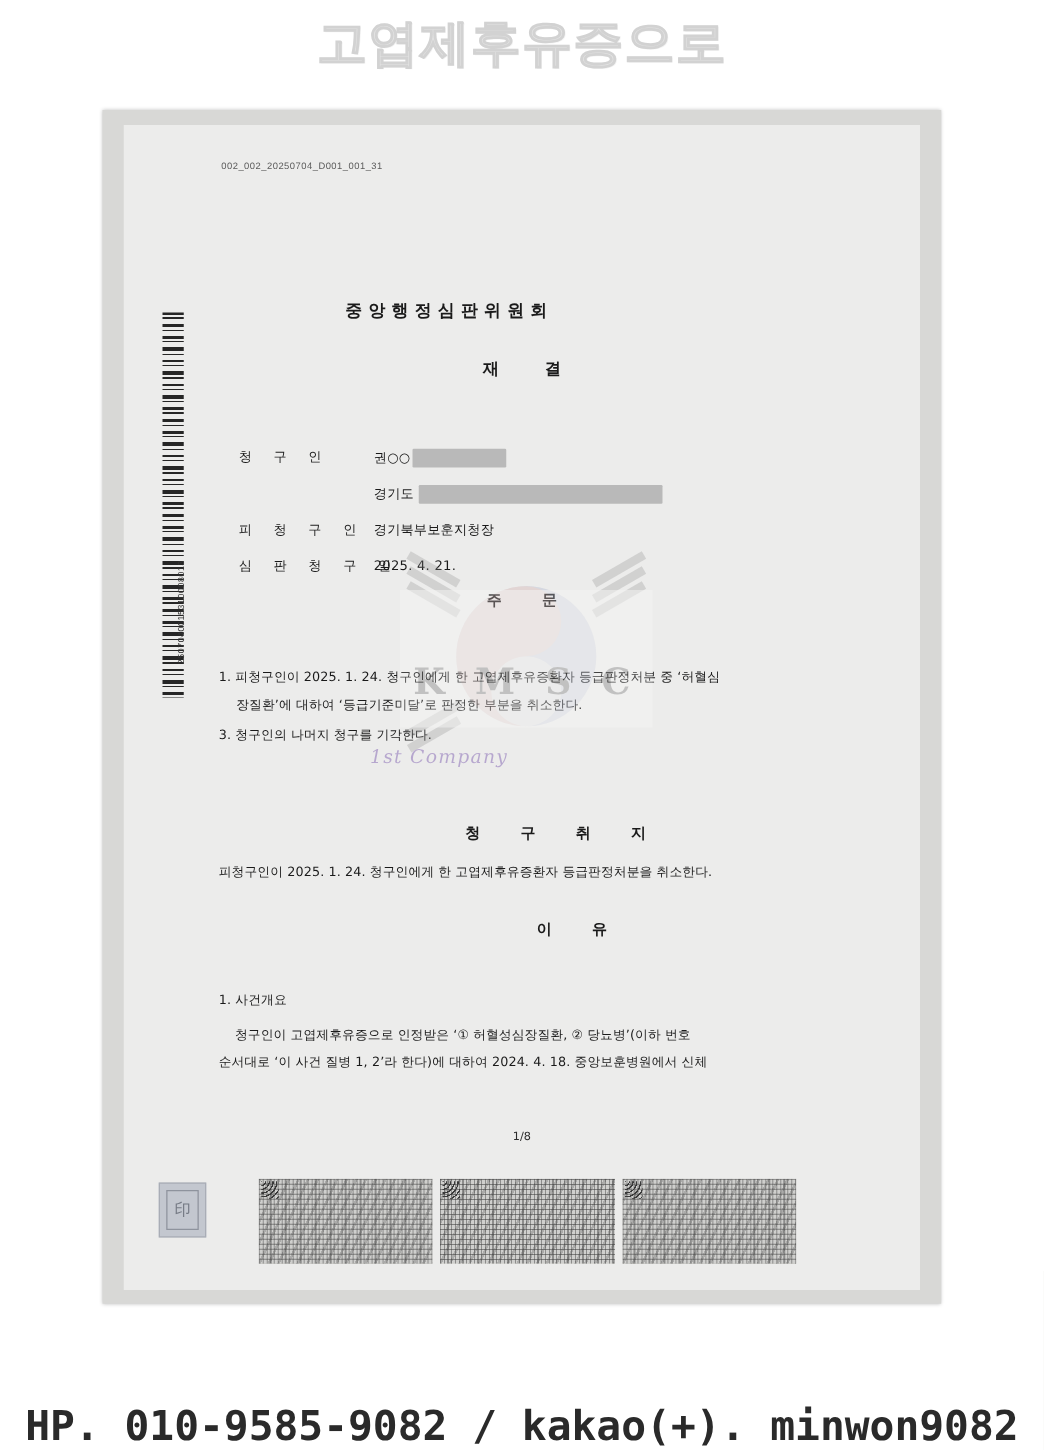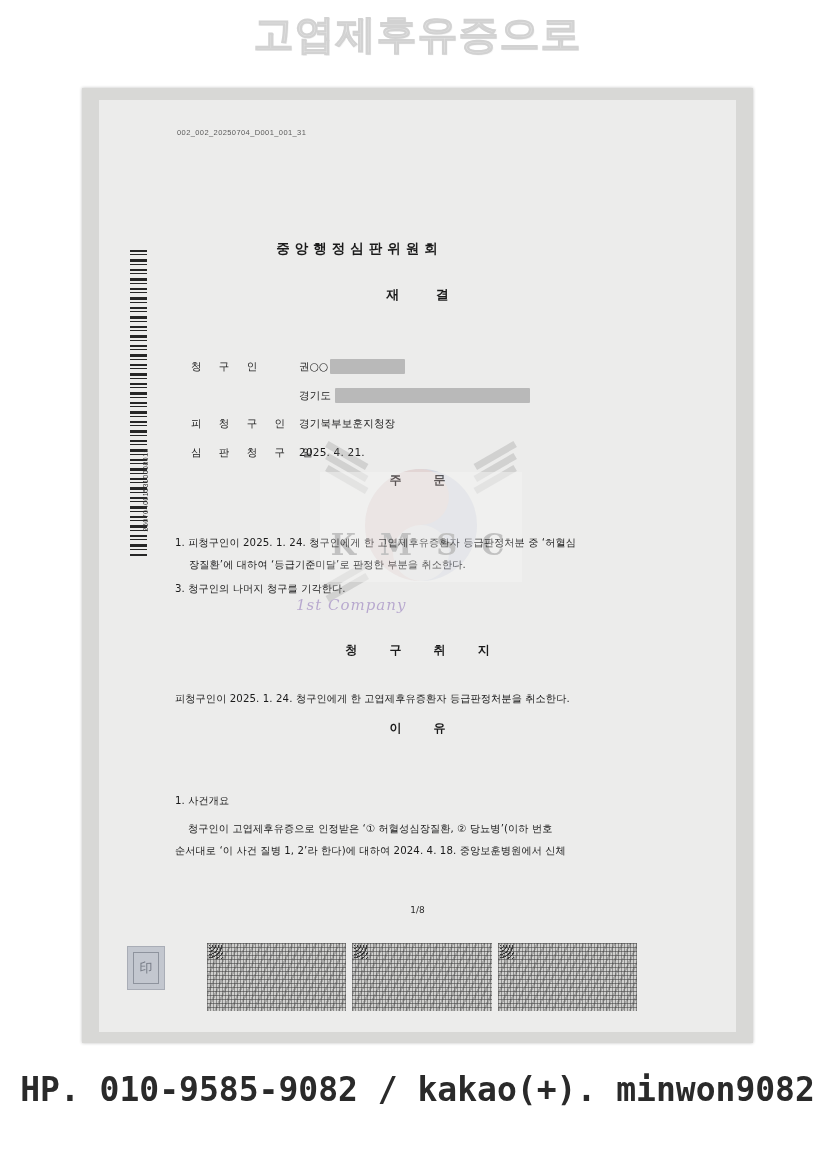--- a/index.html
+++ b/index.html
@@ -31,25 +31,25 @@
     font-weight: bold;
     letter-spacing: 1px;
     color: #e3e3e3;
     -webkit-text-stroke: 1px #d2d2d2;
     text-shadow: 1px 1px 0 #f4f4f4;
   }
 
   
   .bottom-banner {
     position: absolute;
-    bottom: 12px; left: 0;
+    bottom: 0; left: 0;
     width: 835px;
     height: 78px;
     display: flex;
-    align-items: flex-start;
+    align-items: flex-end;
     justify-content: center;
   }
   .bottom-banner-text {
     font-family: "DejaVu Sans Mono", monospace;
     font-size: 33px;
     font-weight: bold;
     color: #2a2a2a;
     letter-spacing: 0px;
     white-space: nowrap;
   }
@@ -179,22 +179,22 @@
     position: absolute;
     left: 0;
     width: 637px;
     text-align: center;
     font-size: 12px;
     font-weight: bold;
     letter-spacing: 14px;
     text-indent: 14px;
   }
   .sh-jumun { top: 372px; }
-  .sh-chwiji { top: 542px; }
-  .sh-iyu { top: 620px; }
+  .sh-chwiji { top: 558px; padding-left: 27px; }
+  .sh-iyu { top: 635px; padding-left: 40px; }
 
   .para {
     position: absolute;
     left: 76px;
     width: 490px;
     font-size: 10.2px;
     line-height: 22px;
     letter-spacing: 0.1px;
   }
   .p1 { top: 432px; }

